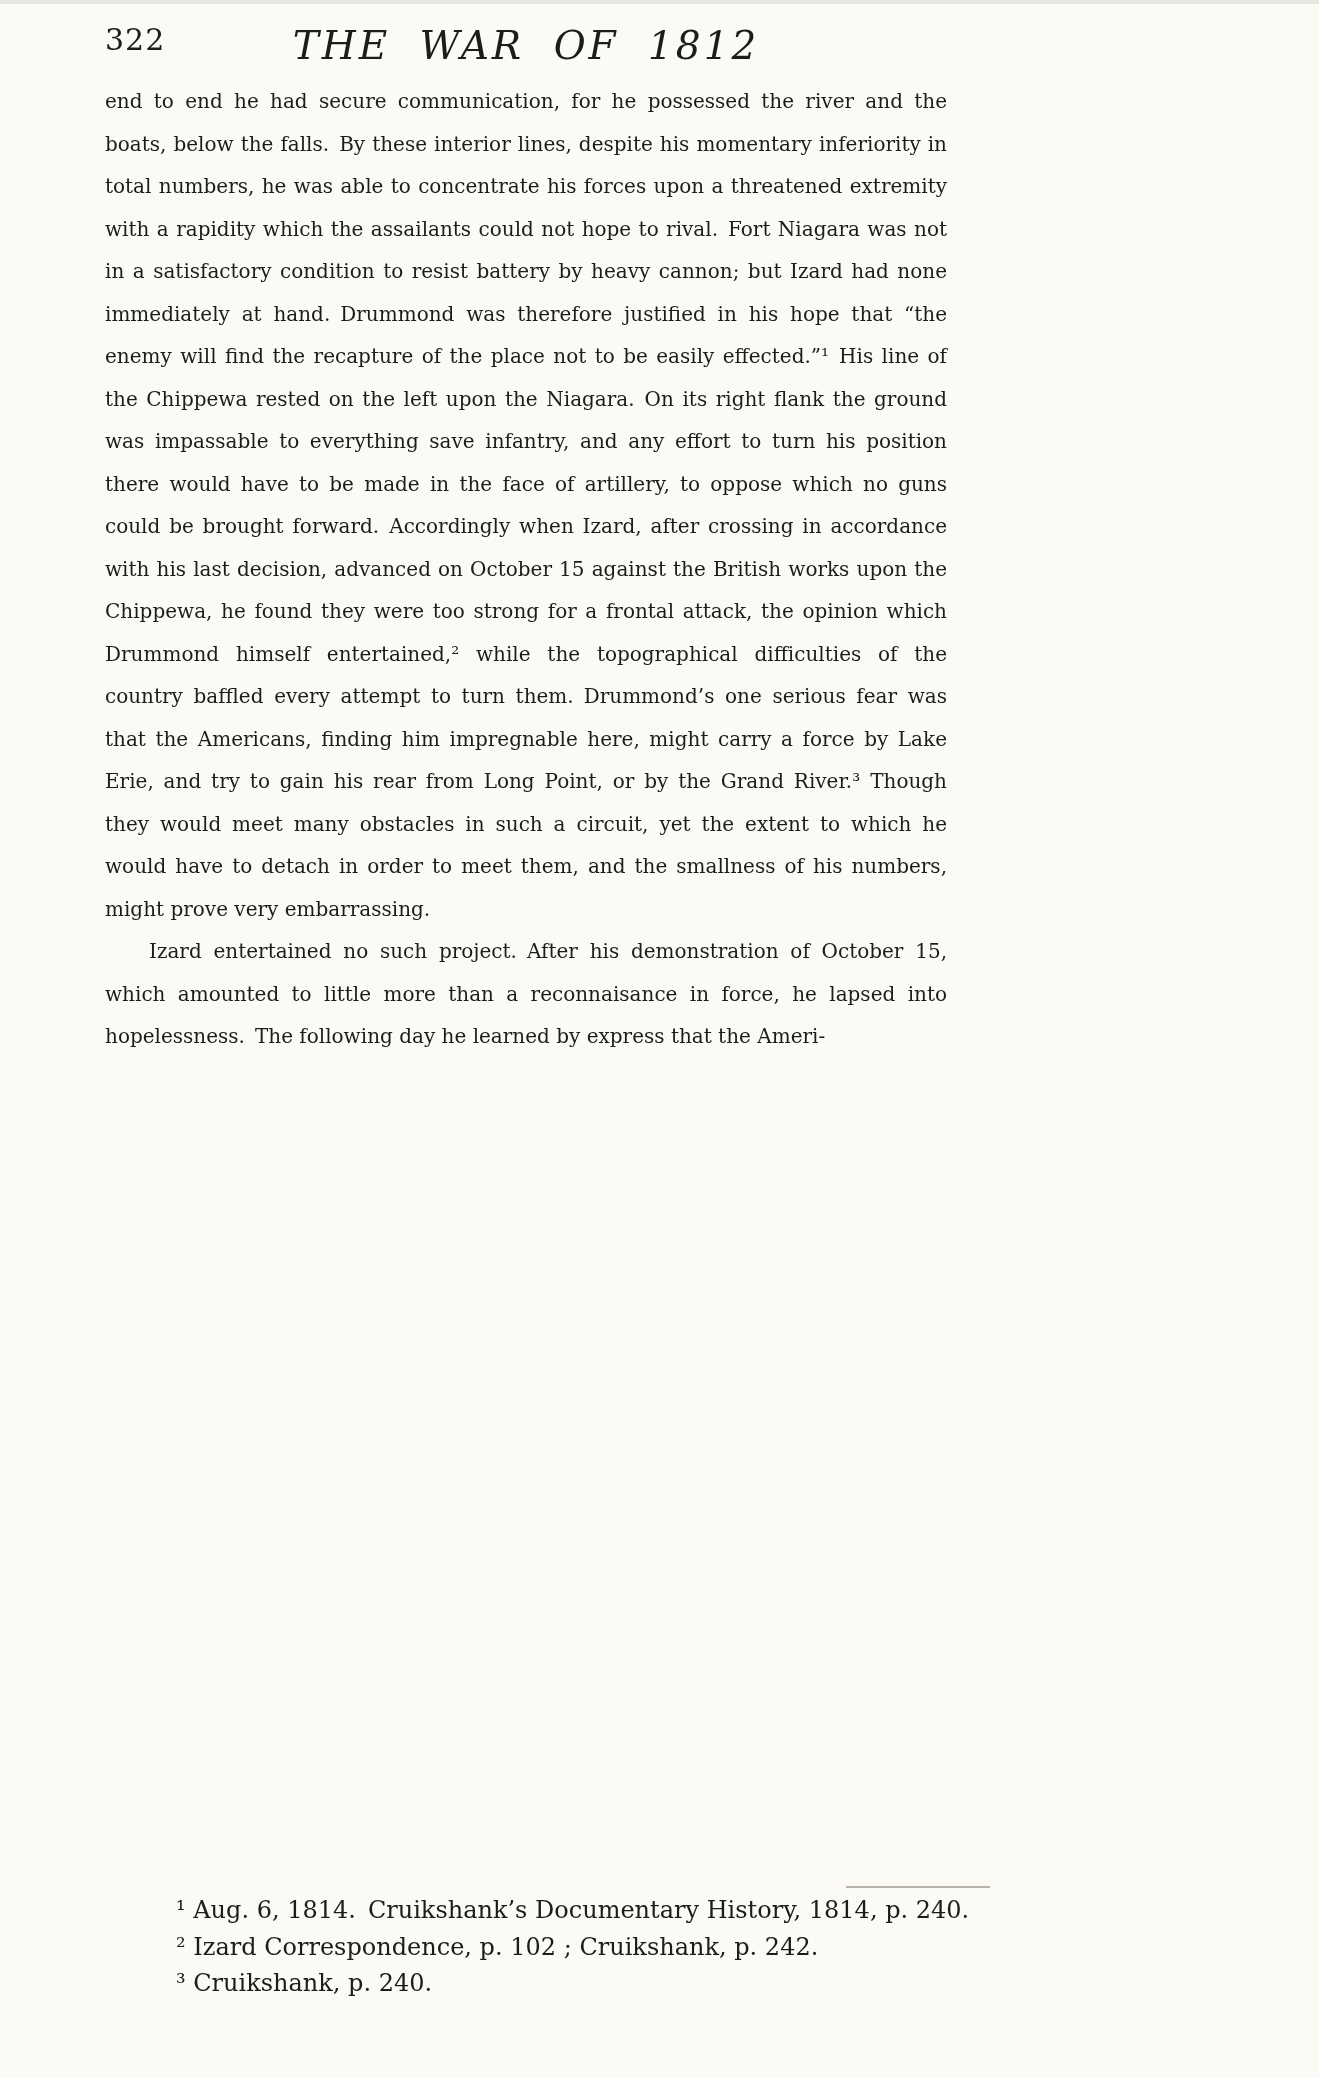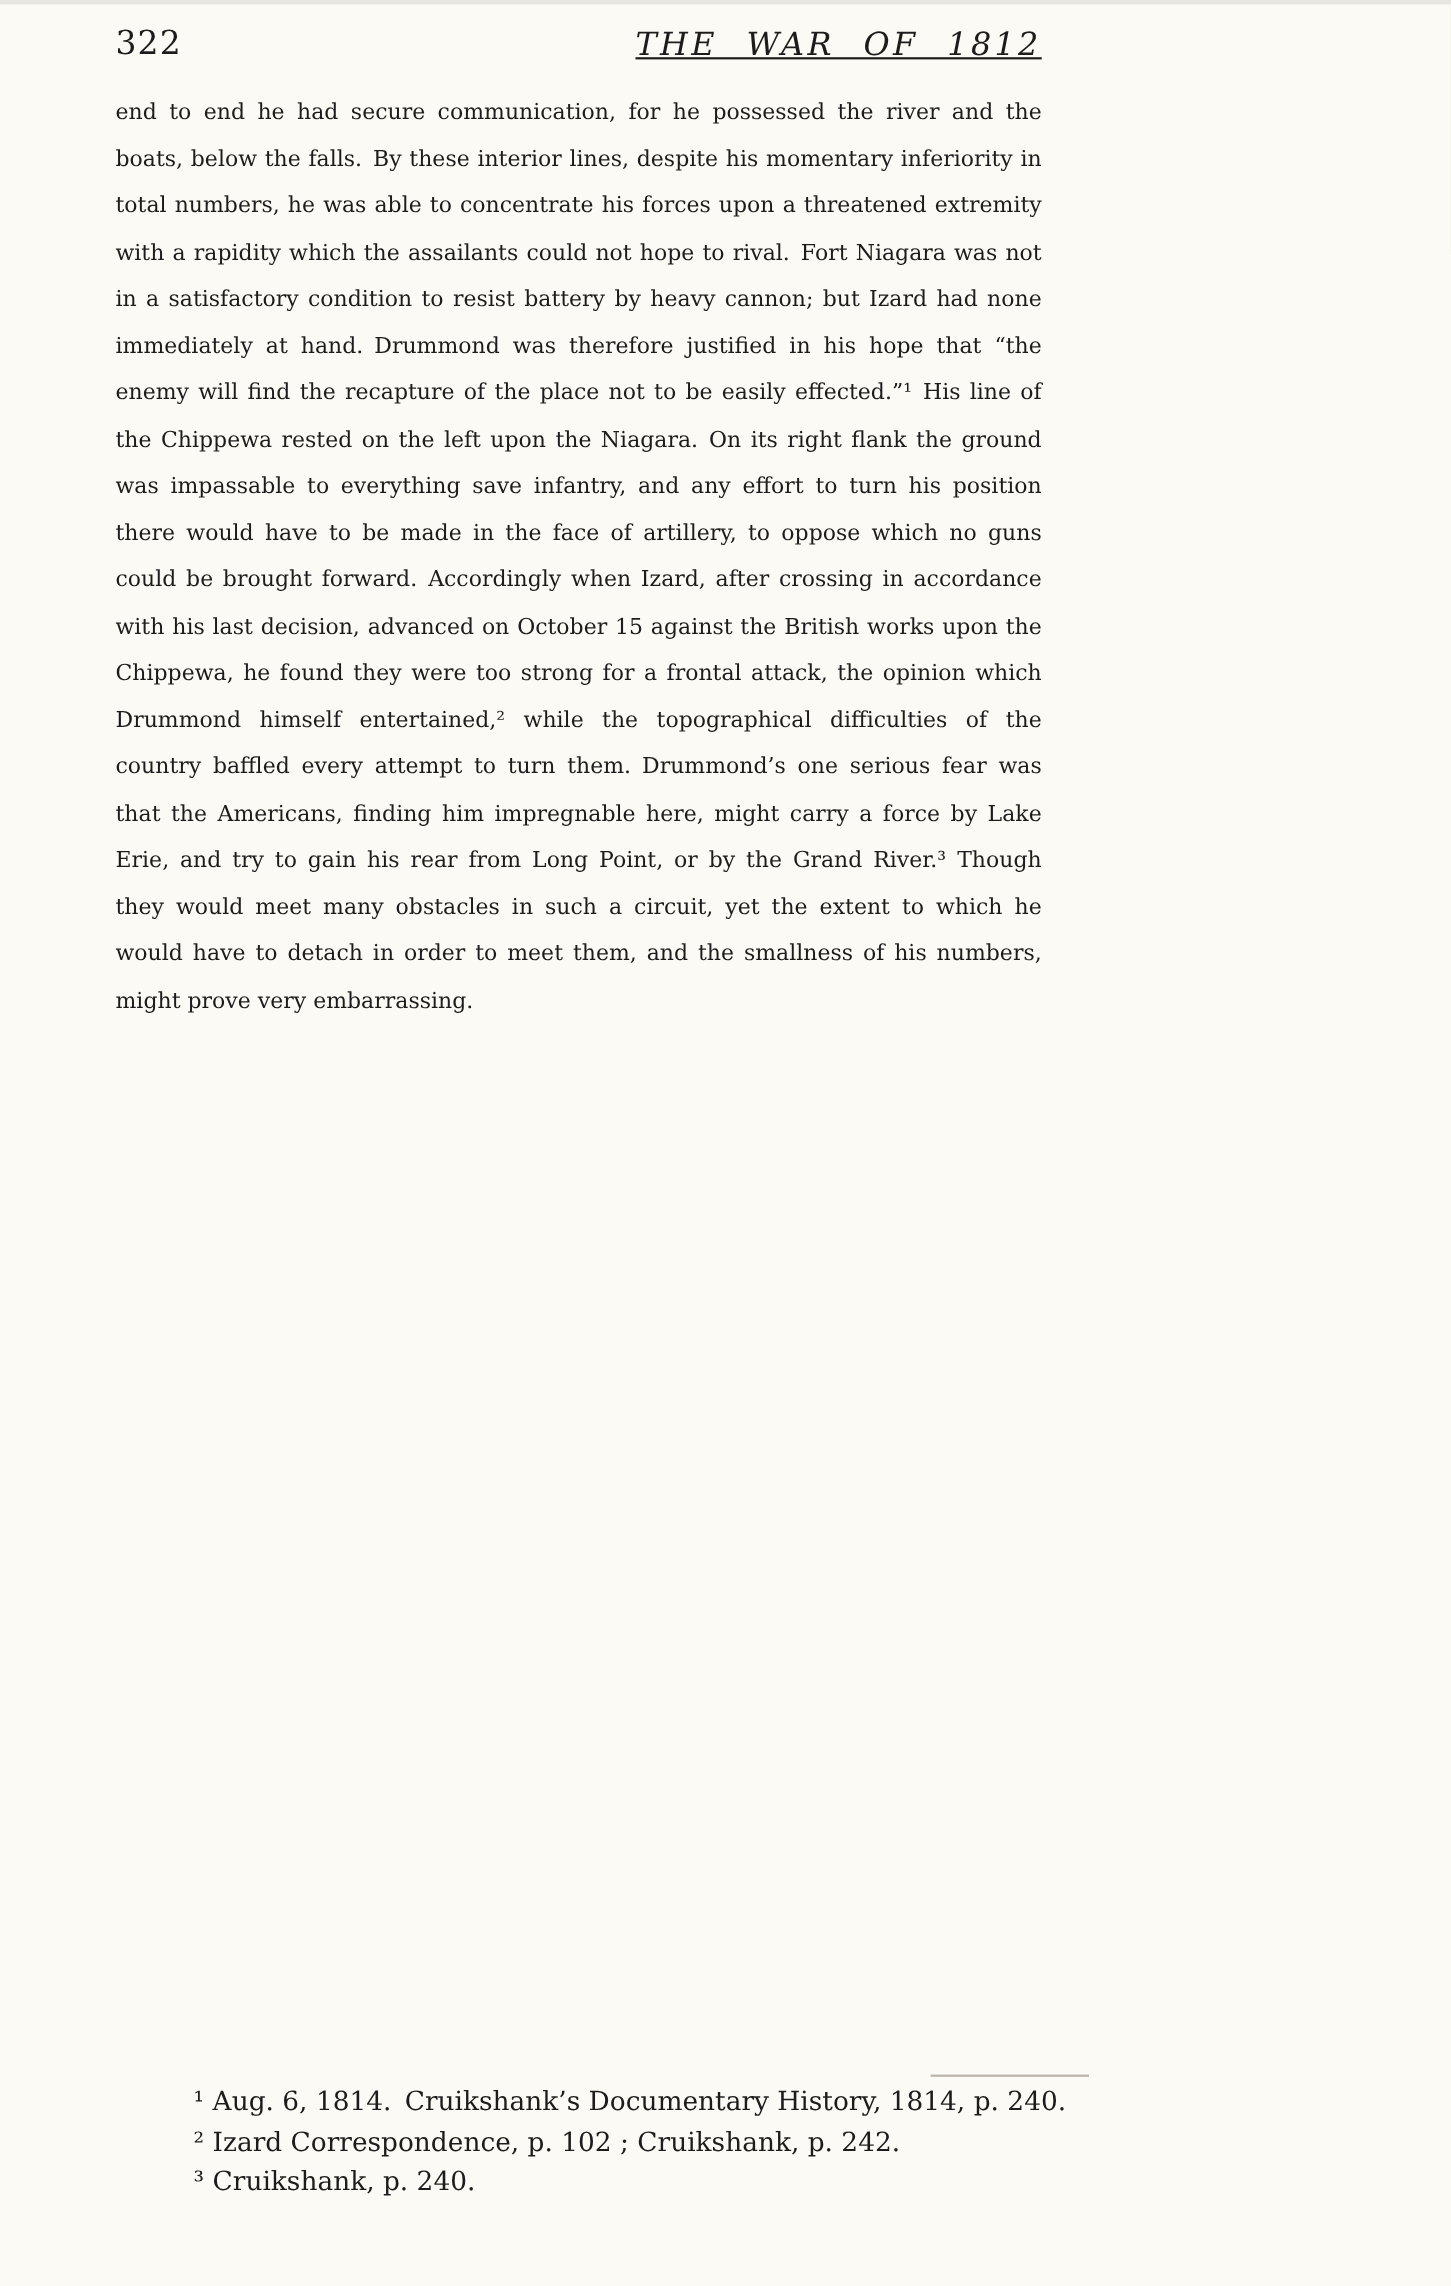--- a/index.html
+++ b/index.html
@@ -26,28 +26,27 @@
   }
   .folio {
     position: absolute;
     left: 0;
     top: 2px;
     font-size: 30px;
     letter-spacing: 1px;
   }
   .running-title {
     display: block;
-    text-align: right;
+    text-align: center;
     font-style: italic;
-    font-size: 29px;
+    font-size: 39px;
     letter-spacing: 3px;
     word-spacing: 14px;
     padding-top: 3px;
     white-space: nowrap;
-    text-decoration: underline;
   }
   .text-block {
     position: absolute;
     left: 105px;
     top: 76px;
     width: 842px;
     font-size: 20px;
     line-height: 42.5px;
     text-align: justify;
   }
@@ -82,20 +81,21 @@
 
 <div class="page">
 
   <header class="running-head">
     <span class="folio">322</span>
     <span class="running-title">THE WAR OF 1812</span>
   </header>
 
   <main class="text-block">
     <p class="para">end to end he had secure communication, for he possessed the river and the boats, below the falls. By these interior lines, despite his momentary inferiority in total numbers, he was able to concentrate his forces upon a threatened extremity with a rapidity which the assailants could not hope to rival. Fort Niagara was not in a satisfactory condition to resist battery by heavy cannon; but Izard had none immediately at hand. Drummond was therefore justified in his hope that “the enemy will find the recapture of the place not to be easily effected.”¹ His line of the Chippewa rested on the left upon the Niagara. On its right flank the ground was impassable to everything save infantry, and any effort to turn his position there would have to be made in the face of artillery, to oppose which no guns could be brought forward. Accordingly when Izard, after crossing in accordance with his last decision, advanced on October 15 against the British works upon the Chippewa, he found they were too strong for a frontal attack, the opinion which Drummond himself entertained,² while the topographical difficulties of the country baffled every attempt to turn them. Drummond’s one serious fear was that the Americans, finding him impregnable here, might carry a force by Lake Erie, and try to gain his rear from Long Point, or by the Grand River.³ Though they would meet many obstacles in such a circuit, yet the extent to which he would have to detach in order to meet them, and the smallness of his numbers, might prove very embarrassing.</p>
+    <p class="para indent">Izard entertained no such project. After his demonstration of October 15, which amounted to little more than a reconnaisance in force, he lapsed into hopelessness. The following day he learned by express that the Ameri-</p>
   </main>
 
   <div class="footnote-rule"></div>
 
   <footer class="footnotes">
     <p>¹ Aug. 6, 1814. Cruikshank’s Documentary History, 1814, p. 240.</p>
     <p>² Izard Correspondence, p. 102 ; Cruikshank, p. 242.</p>
     <p>³ Cruikshank, p. 240.</p>
   </footer>
 

